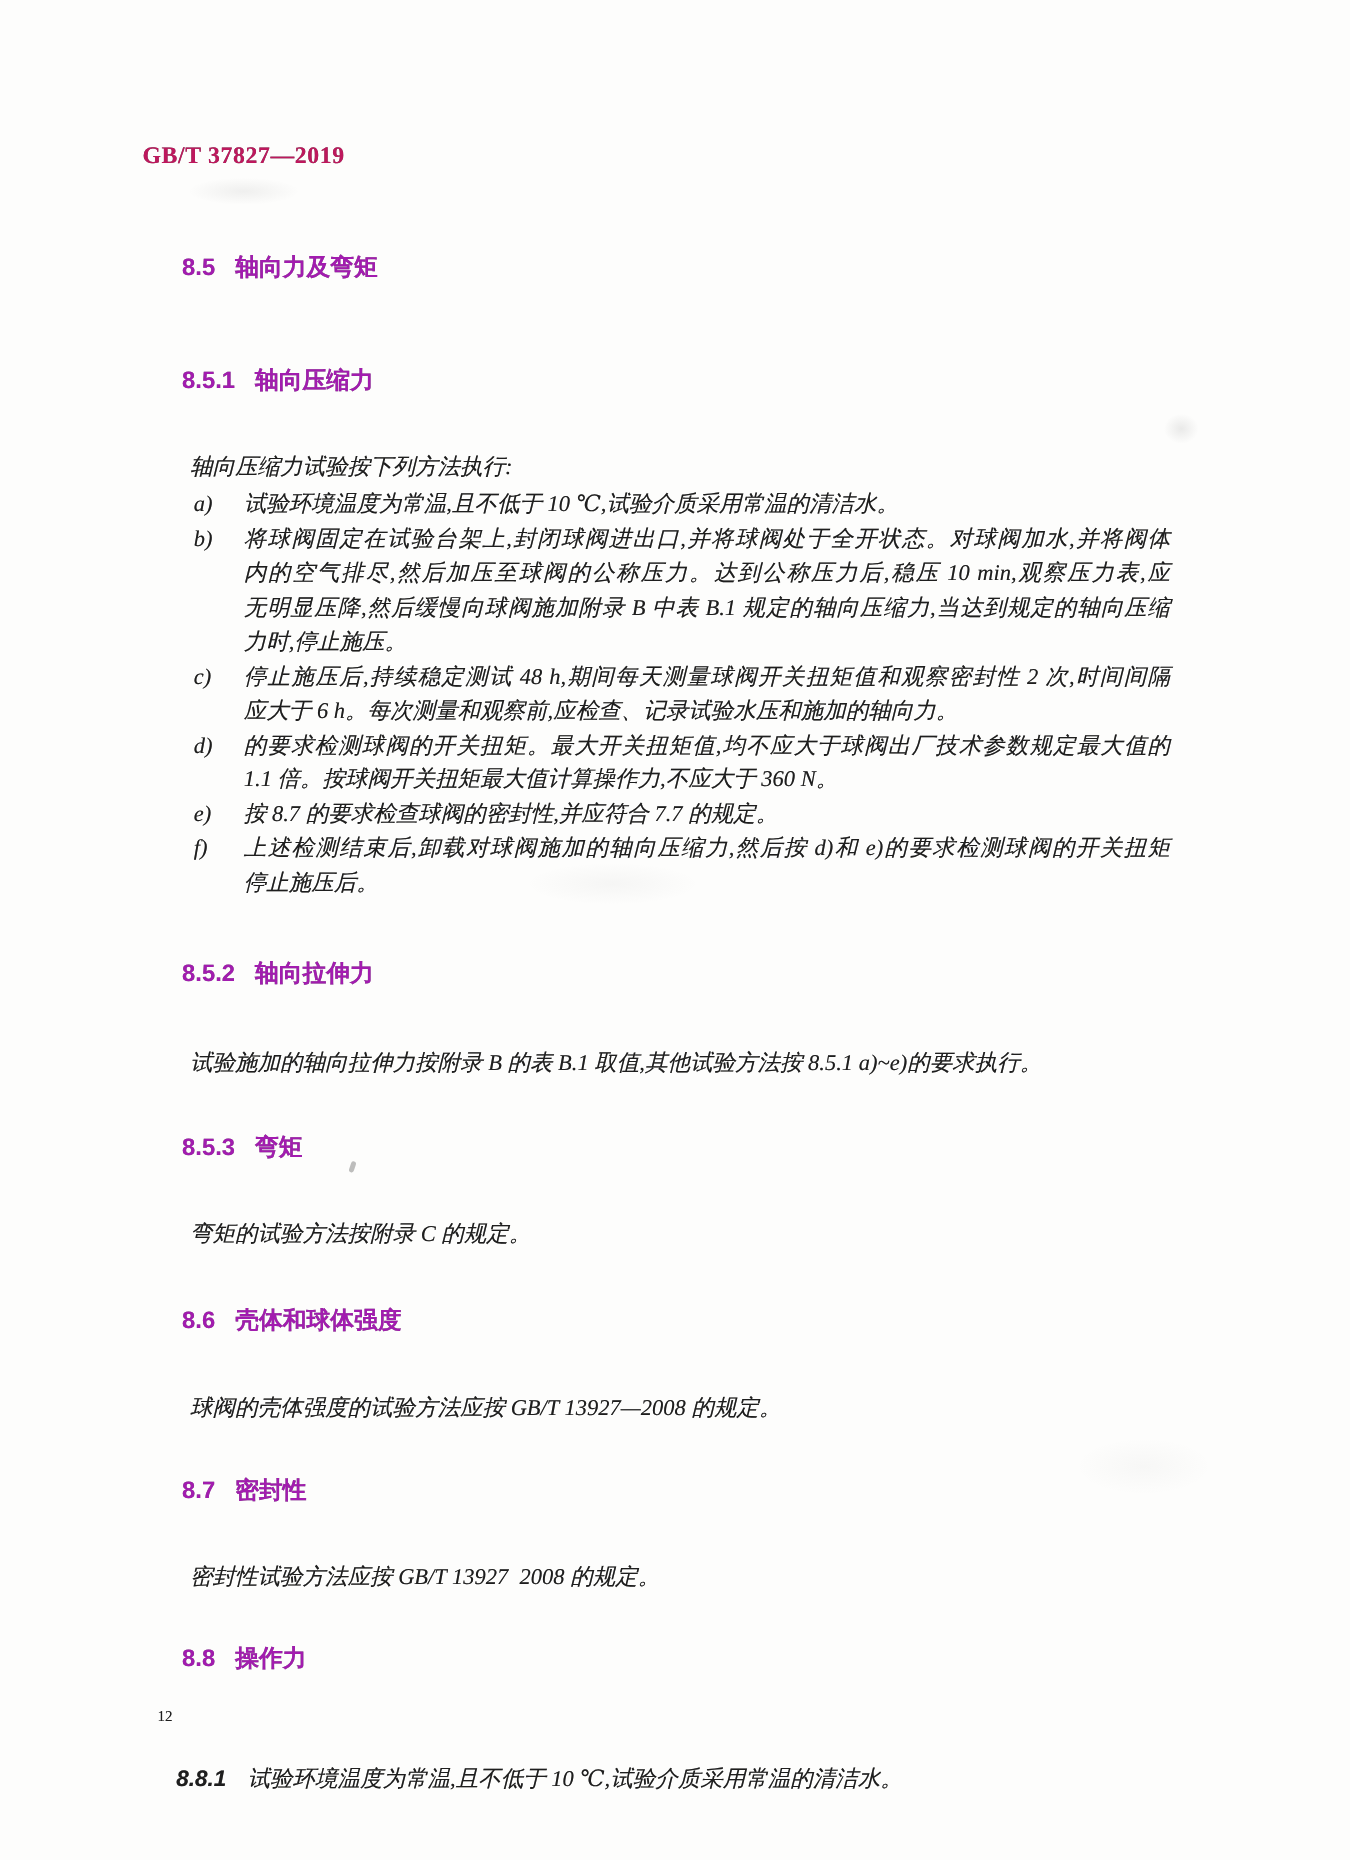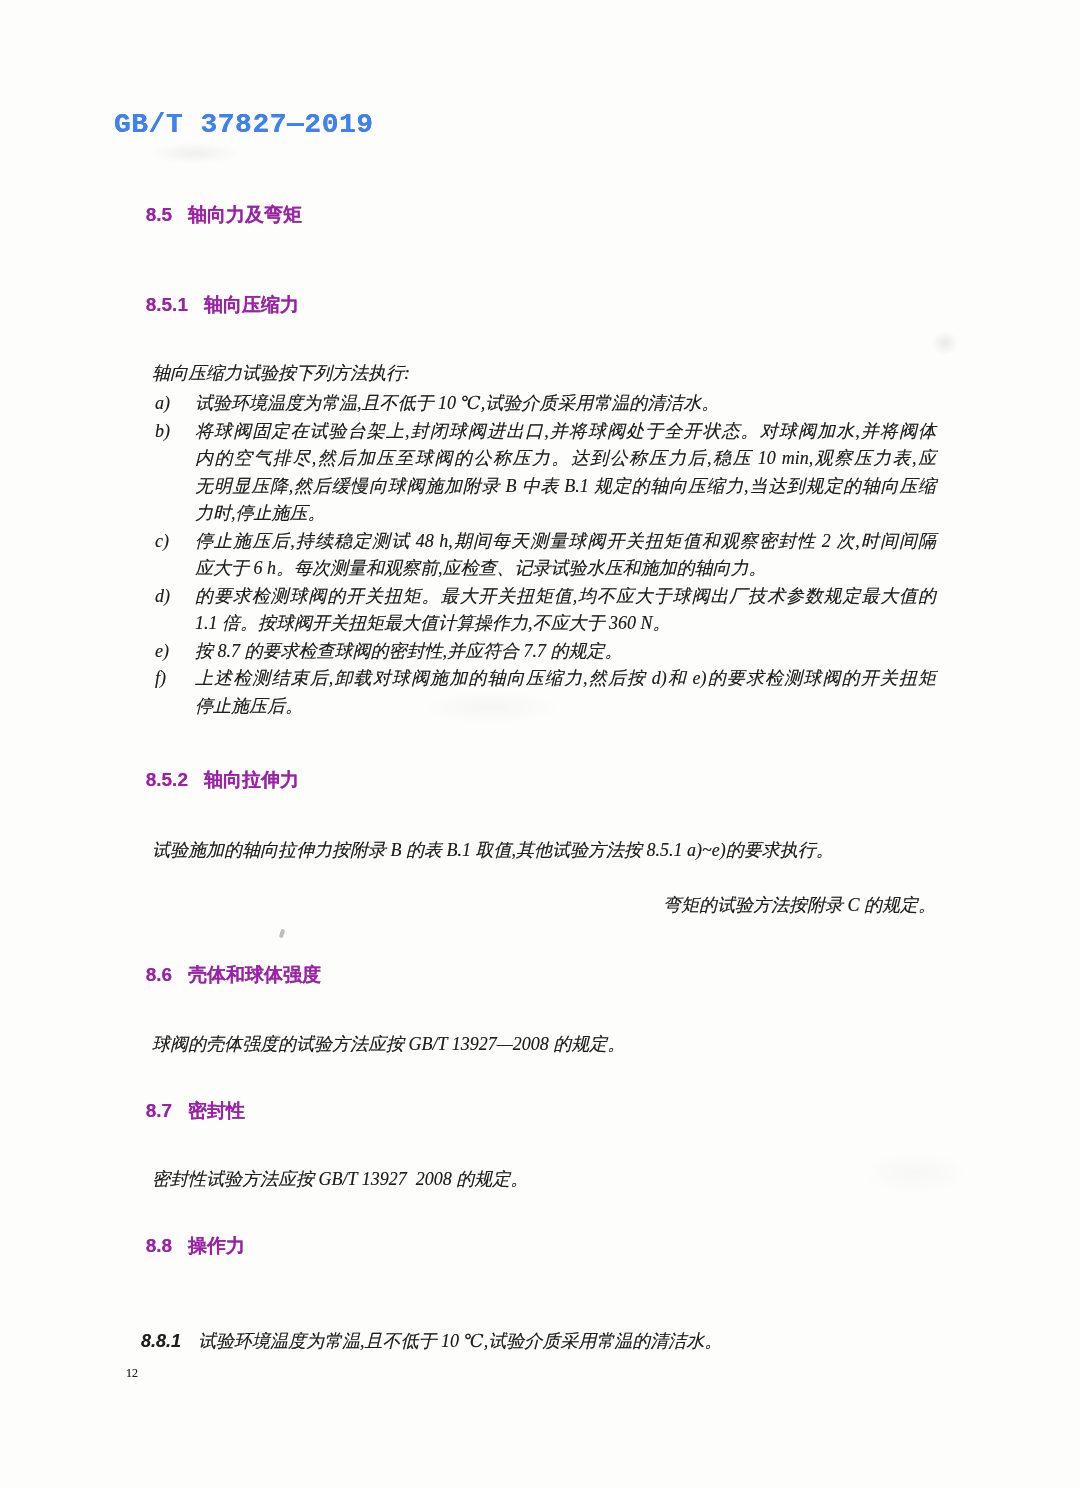--- a/index.html
+++ b/index.html
@@ -14,26 +14,26 @@
     color: #1e1e1e;
   }
   .content {
     position: absolute;
     left: 114px;
     top: 0;
     width: 822px;
     padding-top: 112px;
   }
   .doc-code {
-    font-family: Liberation Mono, monospace;
+    font-family: Liberation Serif, serif;
     font-weight: 700;
-    font-size: 28px;
+    font-size: 19px;
     line-height: 26px;
     letter-spacing: 0.5px;
-    color: #3b82f6;
+    color: #be185d;
     text-shadow: 0 0 0.5px rgba(0,0,0,.6);
   }
   
   .h {
     font-family: "Liberation Sans", "DejaVu Sans", sans-serif;
     font-weight: 700;
     font-size: 19px;
     line-height: 26px;
     color: #a21caf;
     text-shadow: 0 0 0.5px rgba(0,0,0,.5);
@@ -76,21 +76,21 @@
     line-height: 26px;
     text-shadow: 0 0 0.4px rgba(0,0,0,.45);
   }
   
   .m-h2-85   { margin-top: 38px; }
   .m-h3-851  { margin-top: 12px; }
   .m-intro   { margin-top: 16px; }
   .m-h3-852  { margin-top: 21px; }
   .m-p852    { margin-top: 18px; }
   .m-h3-853  { margin-top: 16px; }
-  .m-p853    { margin-top: 28px; text-align: right; }
+  .m-p853    { margin-top: 16px; }
   .m-h2-86   { margin-top: 17px; }
   .m-p86     { margin-top: 17px; }
   .m-h2-87   { margin-top: 14px; }
   .m-p87     { margin-top: 16px; }
   .m-h2-88   { margin-top: 14px; }
   .m-p881    { margin-top: 16px; }
   
   .smudge { position: absolute; pointer-events: none; }
   .sm1 { left: 150px; top: 142px; width: 90px; height: 22px;
          background: radial-gradient(ellipse at center, rgba(60,60,60,.07), rgba(0,0,0,0) 70%); }
@@ -183,20 +183,23 @@
         </div>
       </div>
 
     </div>
 
     <div class="h h3 m-h3-852">
       <span class="hnum">8.5.2</span><span>轴向拉伸力</span>
     </div>
     <div class="p m-p852">试验施加的轴向拉伸力按附录 B 的表 B.1 取值,其他试验方法按 8.5.1 a)~e)的要求执行。</div>
 
+    <div class="h h3 m-h3-853">
+      <span class="hnum">8.5.3</span><span>弯矩</span>
+    </div>
     <div class="p m-p853">弯矩的试验方法按附录 C 的规定。</div>
 
     <div class="h h2 m-h2-86">
       <span class="hnum">8.6</span><span>壳体和球体强度</span>
     </div>
     <div class="p m-p86">球阀的壳体强度的试验方法应按 GB/T 13927—2008 的规定。</div>
 
     <div class="h h2 m-h2-87">
       <span class="hnum">8.7</span><span>密封性</span>
     </div>

